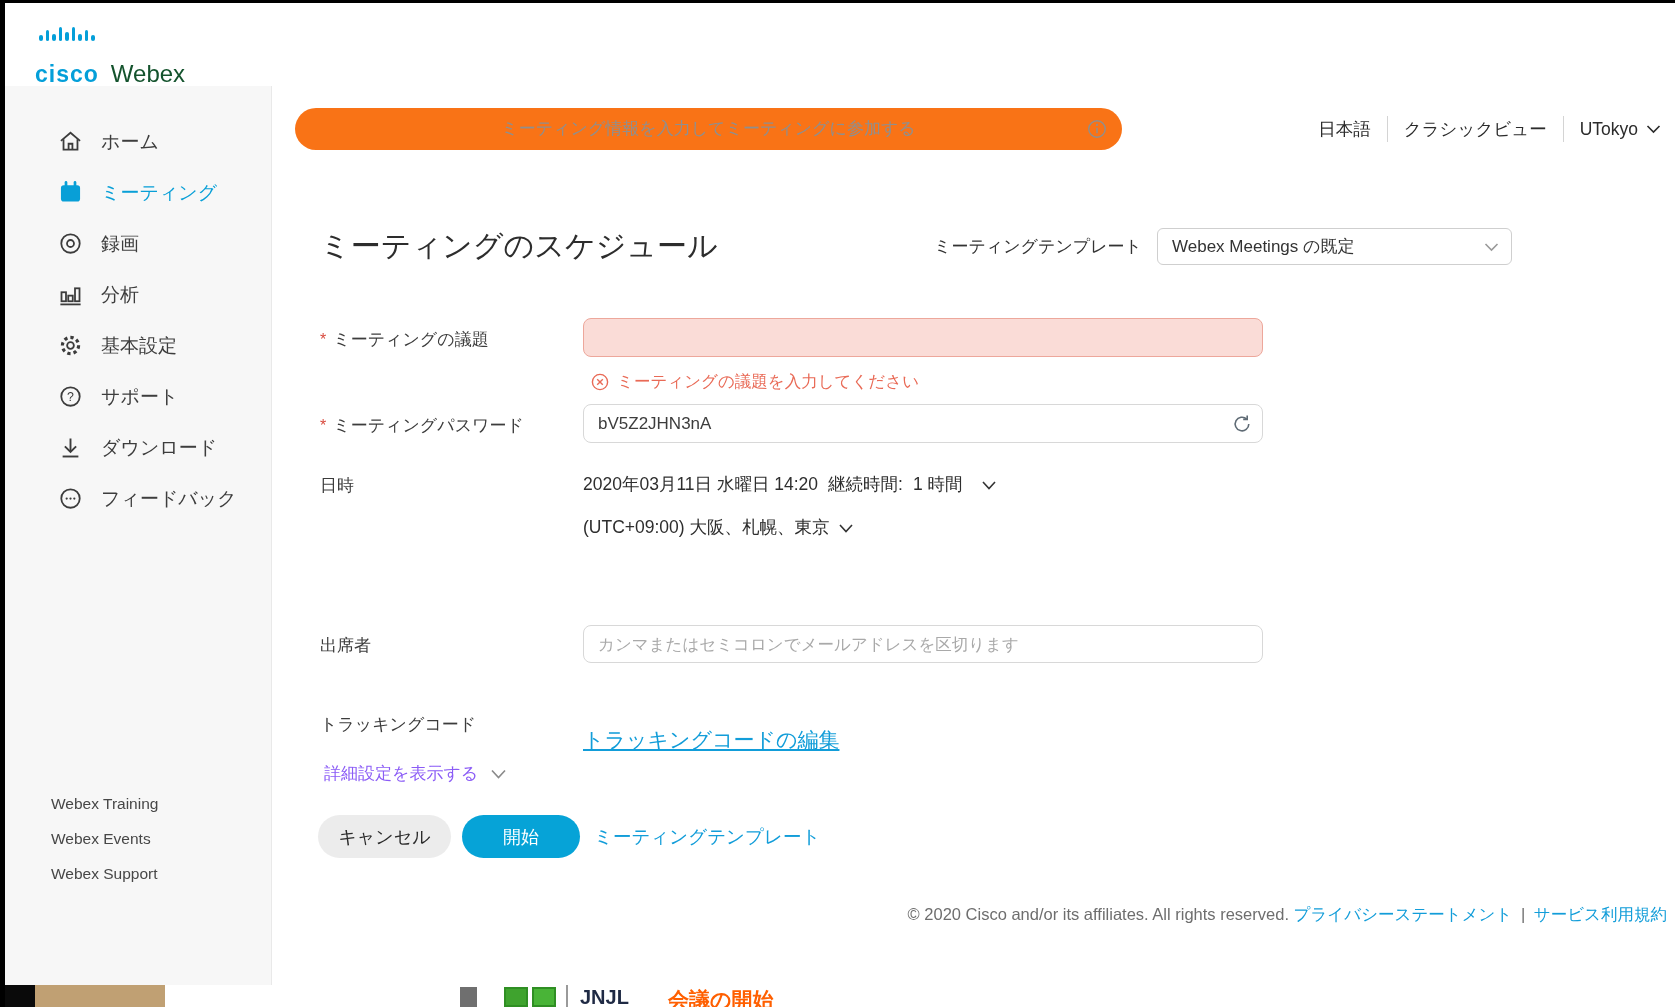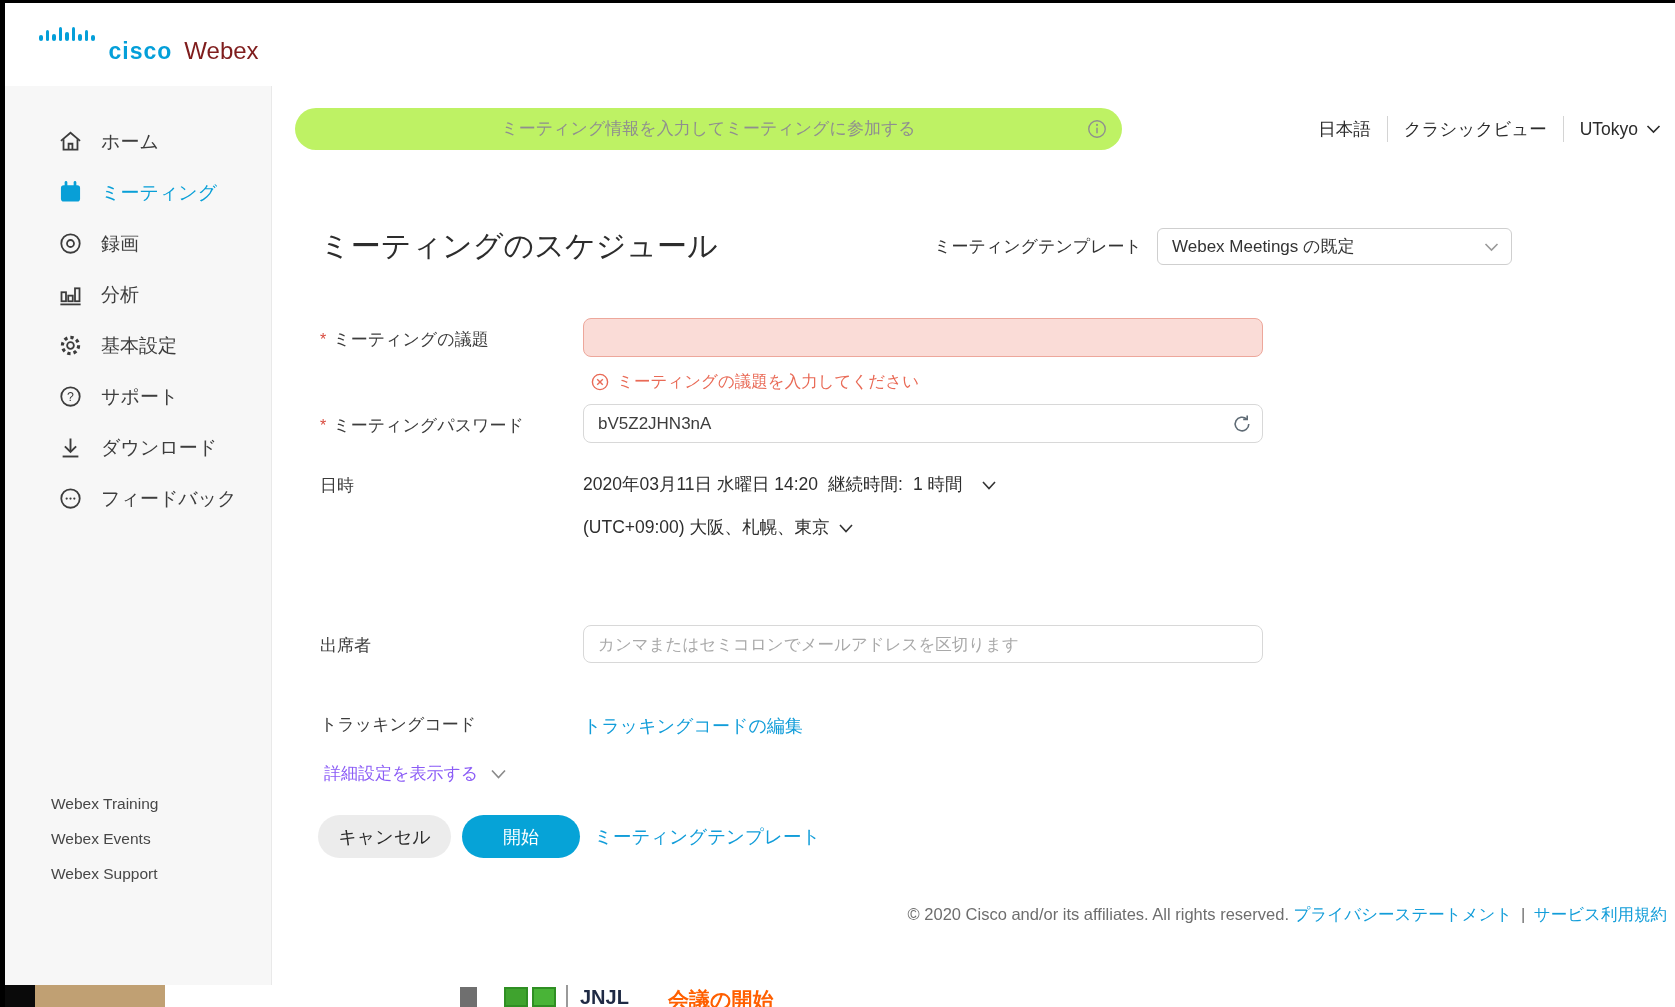--- a/index.html
+++ b/index.html
@@ -10,40 +10,40 @@
   
   .edge-top { position:absolute; top:0; left:0; width:100%; height:3px; background:#000; z-index:60; }
   .edge-left { position:absolute; top:0; left:0; width:5px; height:100%; background:#000; z-index:60; }
 
   
   .header { position:absolute; top:3px; left:5px; right:0; height:83px; background:#fff; }
   .logo { position:absolute; left:30px; top:16px; display:flex; align-items:flex-end; gap:10px; cursor:pointer; }
   .logo-bars { display:flex; align-items:flex-end; gap:3px; height:22px; margin-bottom:22px; margin-left:4px; }
   .logo-bars i { display:block; width:3.5px; background:#049fd9; border-radius:2px; }
   .logo-text-cisco { color:#049fd9; font-size:23px; font-weight:bold; letter-spacing:1px; line-height:1; }
-  .logo-text-webex { color:#7f1d1d; font-size:24px; font-weight:400; line-height:1; margin-left:2px; }
-  .logo-col { display:flex; flex-direction:row; align-items:flex-end; gap:14px; }
+  .logo-text-webex { color:#14532d; font-size:24px; font-weight:400; line-height:1; margin-left:2px; }
+  .logo-col { display:flex; flex-direction:column; align-items:flex-start; gap:20px; }
 
   
   .sidebar { position:absolute; left:5px; top:86px; width:267px; height:899px; background:#f7f7f7; border-right:1px solid #e9e9e9; }
   .nav { padding-top:30px; }
   .nav-item { height:51px; display:flex; align-items:center; padding-left:52px; gap:17px; cursor:pointer; }
   .nav-icon { width:27px; height:27px; flex:0 0 27px; display:flex; align-items:center; justify-content:center; }
   .nav-icon svg { width:27px; height:27px; }
   .nav-label { font-size:19px; color:#3d3d3d; }
   .nav-item.active .nav-label { color:#089fd7; }
   .side-links { position:absolute; left:46px; top:700px; }
   .side-link { font-size:15.5px; color:#474747; line-height:35px; cursor:pointer; }
 
   
   .main { position:absolute; left:272px; top:86px; width:1403px; height:899px; background:#fff; }
 
   .topbar { position:absolute; top:22px; left:0; right:0; height:44px; }
   .search-wrap { position:absolute; left:23px; top:0; width:827px; height:42px; }
-  .search-input { width:100%; height:100%; border:none; outline:none; background:#bef264; border-radius:21px; text-align:center; font-size:17px; color:#444; font-family:inherit; }
+  .search-input { width:100%; height:100%; border:none; outline:none; background:#f97316; border-radius:21px; text-align:center; font-size:17px; color:#444; font-family:inherit; }
   .search-input::placeholder { color:#8f8f8f; opacity:1; }
   .search-info { position:absolute; right:14px; top:10px; width:22px; height:22px; cursor:pointer; }
   .toplinks { position:absolute; right:14px; top:0; height:42px; display:flex; align-items:center; gap:16px; }
   .toplink { font-size:17.5px; color:#2b2b2b; cursor:pointer; white-space:nowrap; }
   .topdivider { width:1px; height:26px; background:#d4d4d4; }
   .userlink { display:flex; align-items:center; gap:8px; }
 
   .title-row { position:absolute; top:140px; left:0; right:0; height:46px; }
   .page-title { position:absolute; left:48px; top:0; font-size:30px; font-weight:500; color:#2d2d2d; }
   .template-group { position:absolute; right:163px; top:2px; display:flex; align-items:center; gap:15px; }
@@ -81,21 +81,21 @@
   .recur-label { position:absolute; left:348px; top:5px; font-size:17px; color:#2f2f2f; }
 
   .row-attendees { position:absolute; top:539px; left:0; right:0; height:38px; }
   .row-attendees .field-label { top:9px; }
   .attendees-input { position:absolute; left:311px; top:0; width:680px; height:38px; border:1px solid #d8d8d8; border-radius:8px; font-size:16.5px; padding:0 14px; outline:none; font-family:inherit; color:#3d3d3d; }
   .attendees-input::placeholder { color:#a9a9a9; opacity:1; }
 
   .row-tracking { position:absolute; top:620px; left:0; right:0; height:34px; }
   .row-tracking .field-label { top:7px; }
   .link { color:#129dd9; cursor:pointer; }
-  .tracking-link { position:absolute; left:311px; top:8px; font-size:18px; }
+  .tracking-link { position:absolute; left:311px; top:20px; font-size:21px;text-decoration:underline; }
 
   .row-advanced { position:absolute; top:676px; left:0; right:0; height:34px; }
   .advanced-toggle { position:absolute; left:52px; top:0; display:flex; align-items:center; gap:12px; cursor:pointer; }
   .advanced-text { font-size:17px; color:#8b5cf6; }
 
   .row-actions { position:absolute; top:729px; left:0; right:0; height:44px; }
   .btn { position:absolute; top:0; height:43px; border:none; border-radius:22px; font-size:18px; font-family:inherit; cursor:pointer; }
   .btn-cancel { left:46px; width:133px; background:#ececec; color:#2b2b2b; }
   .btn-start { left:190px; width:118px; background:#06a3d7; color:#fff; }
   .save-template { position:absolute; left:322px; top:9px; font-size:18.5px; }

